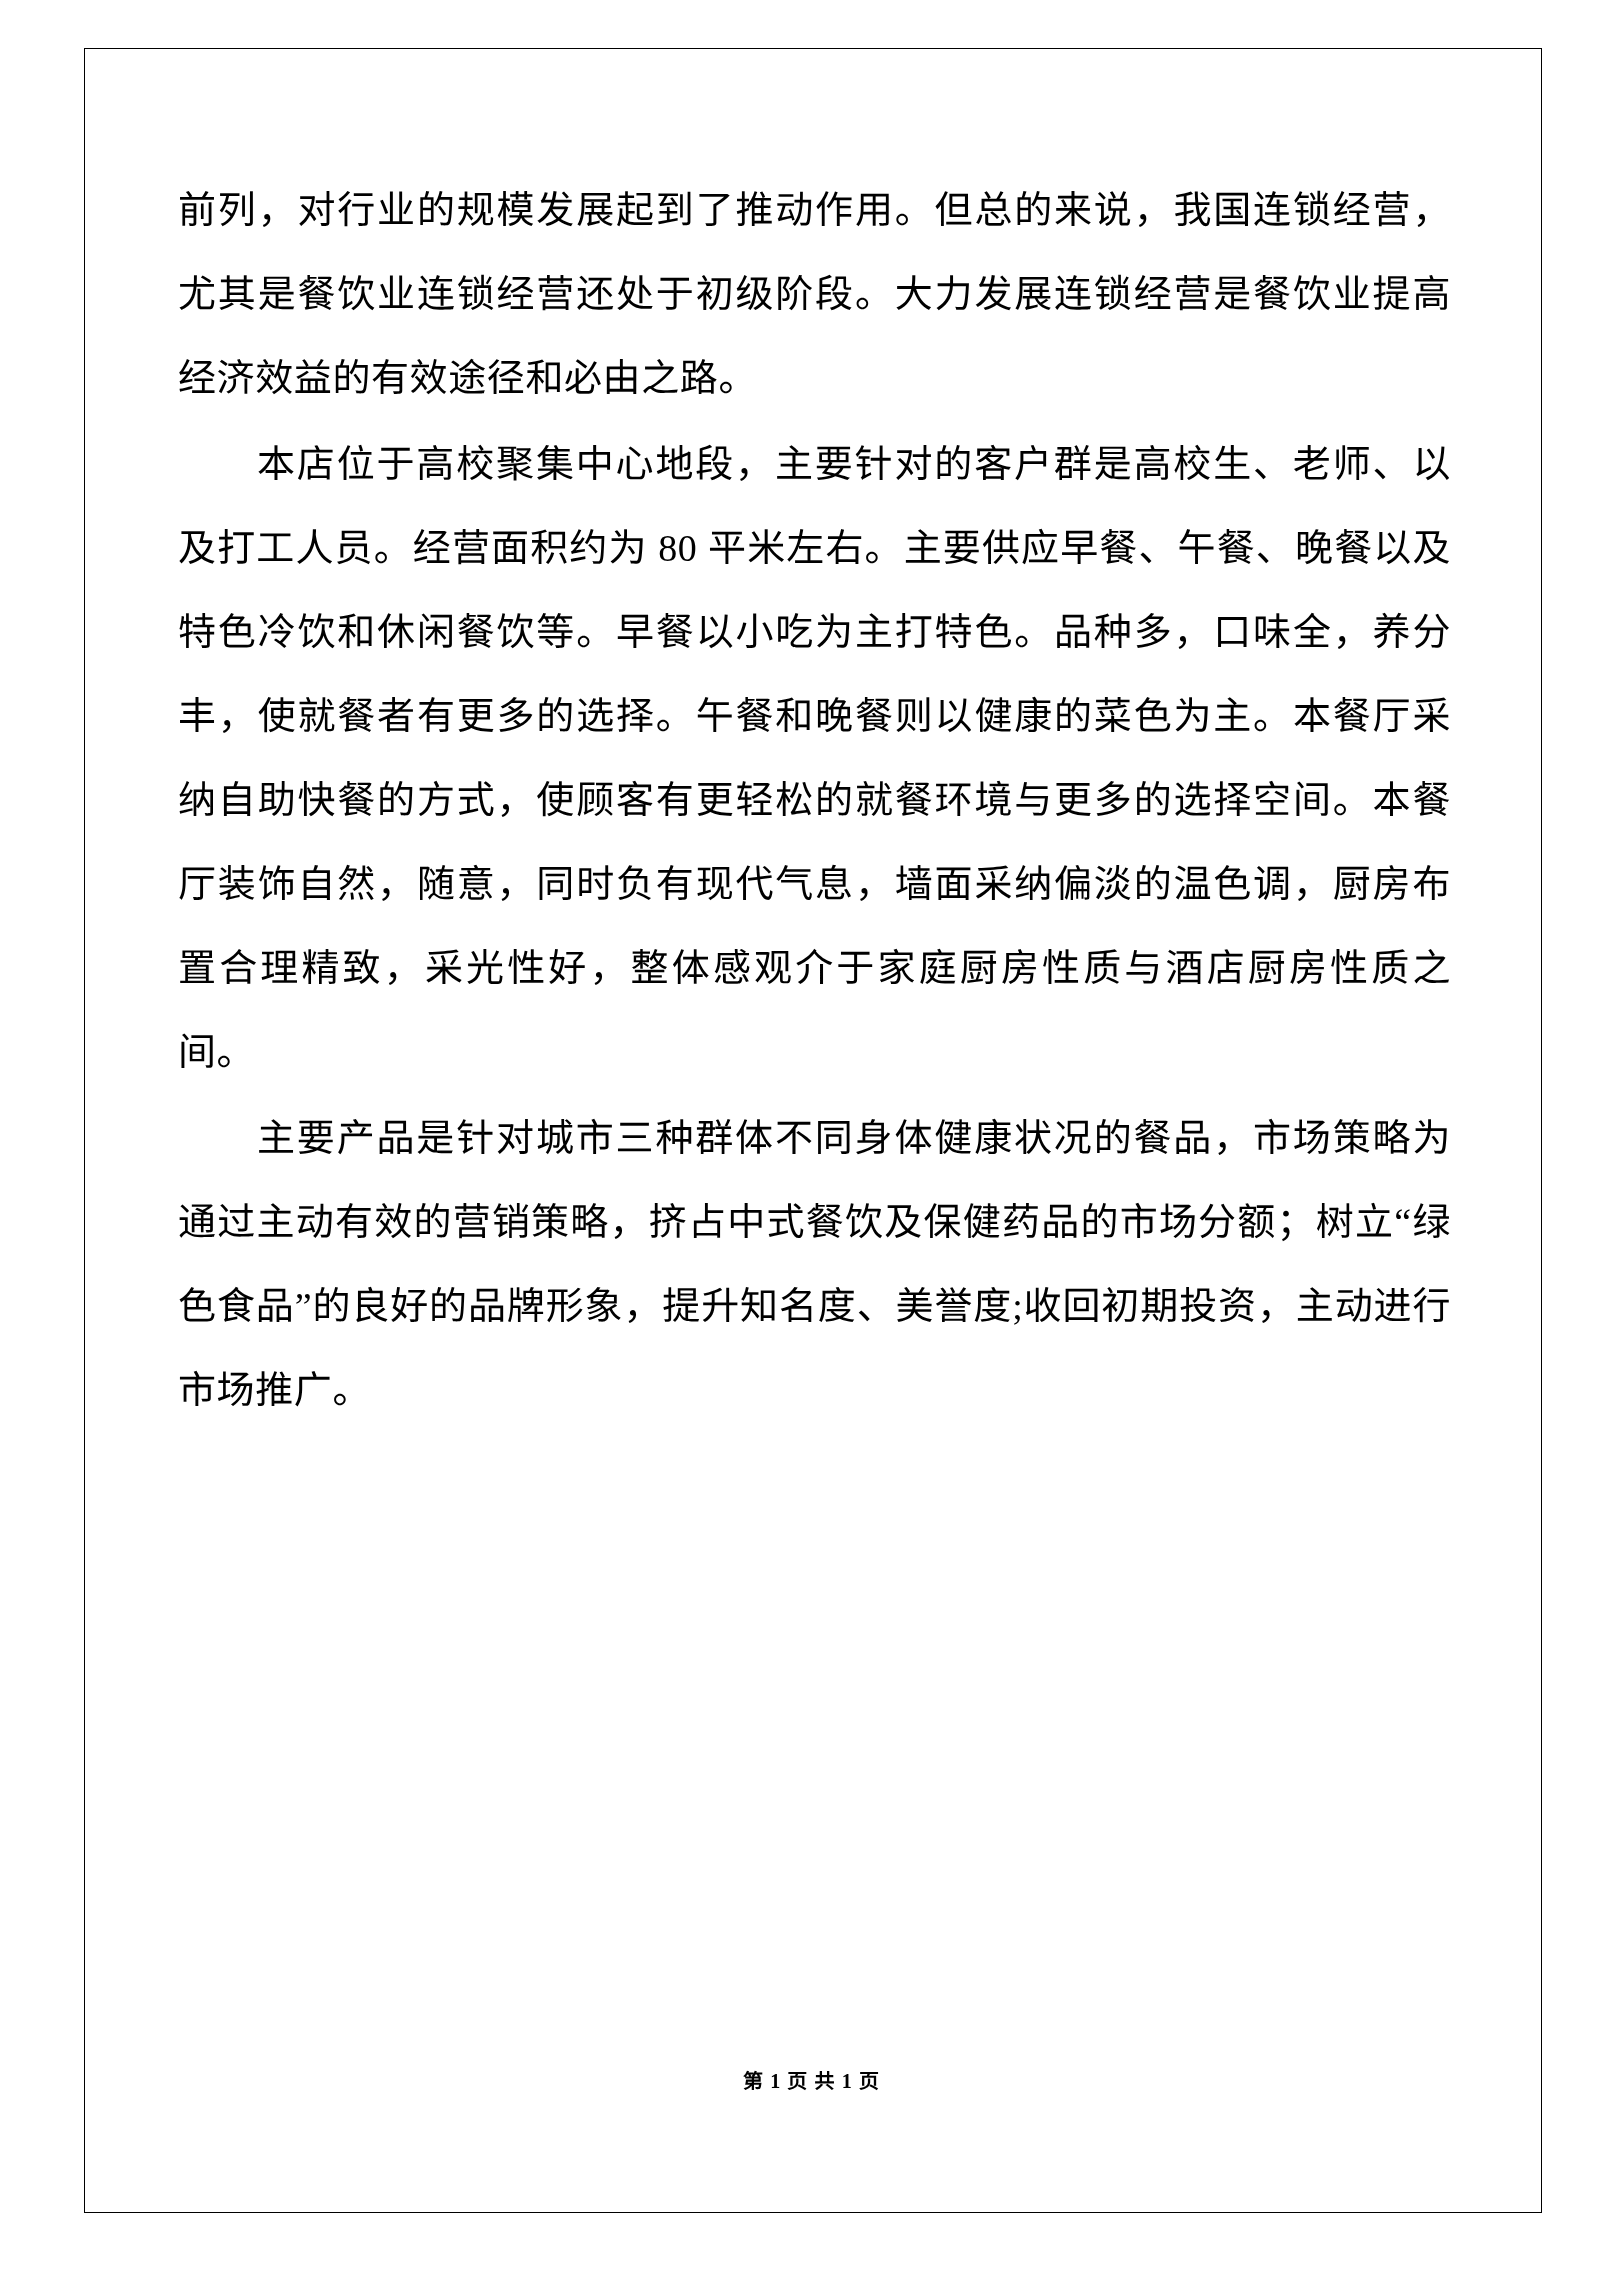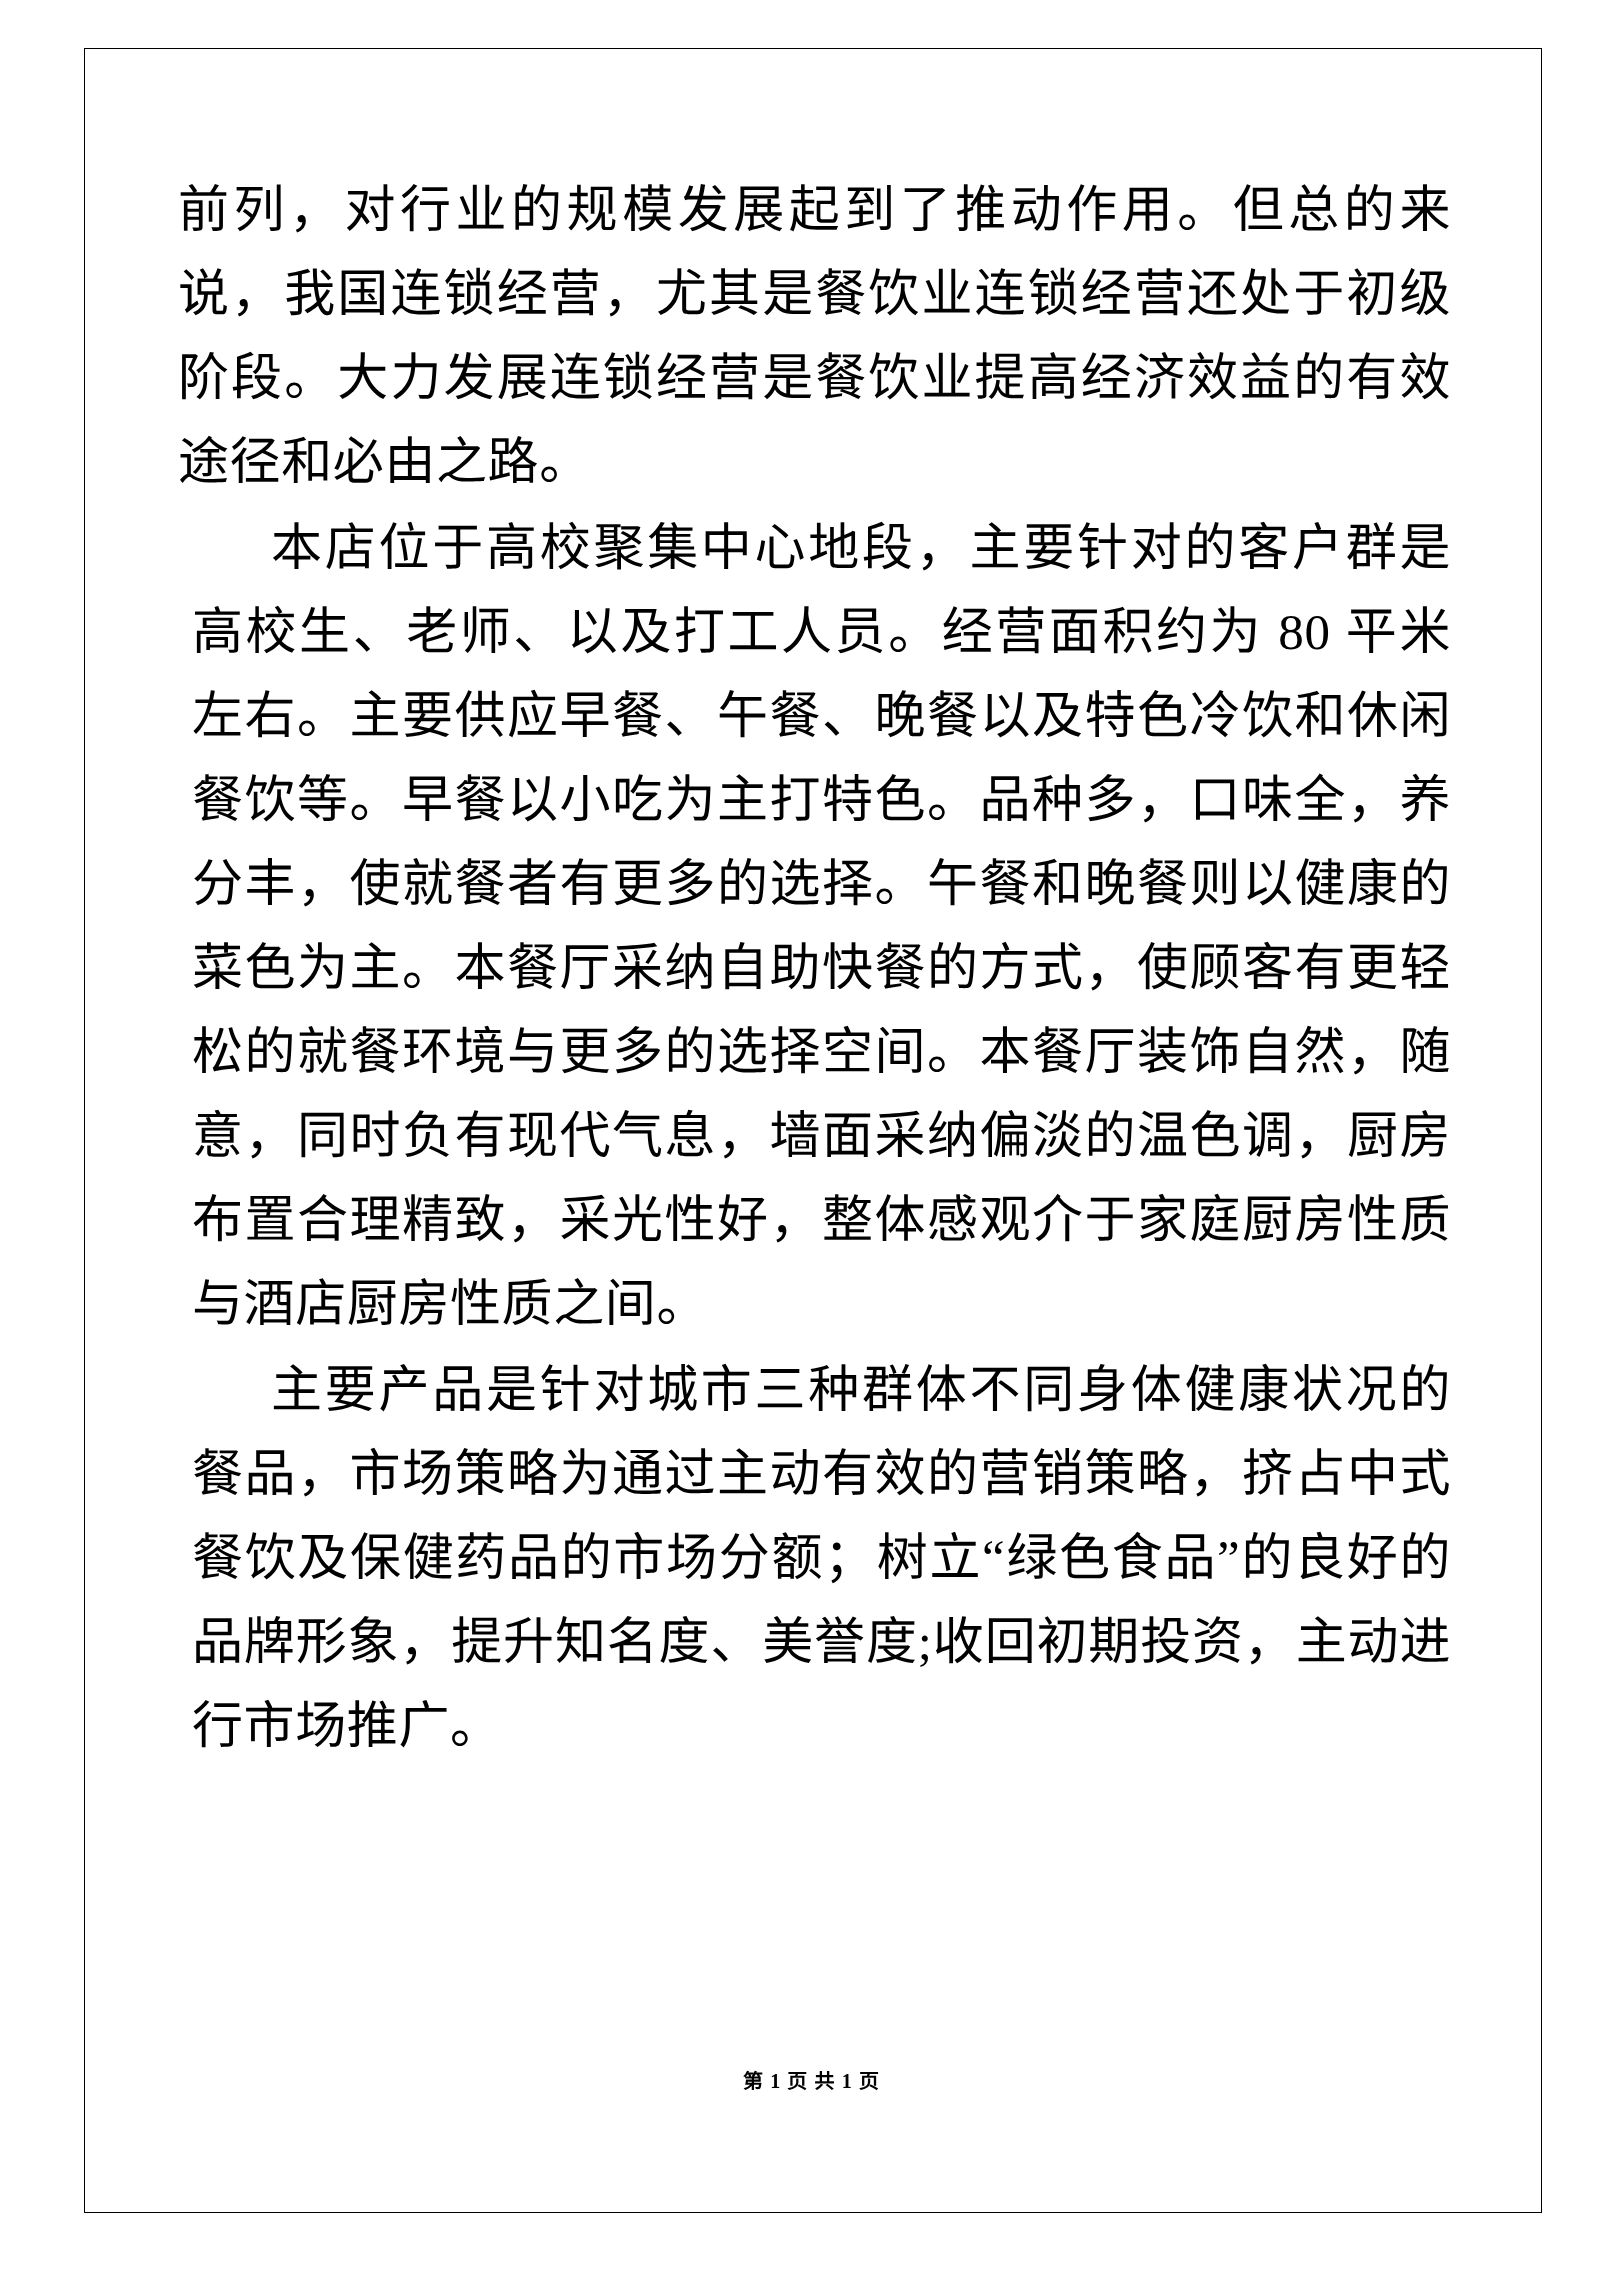--- a/index.html
+++ b/index.html
@@ -32,31 +32,30 @@
     border: 1.7px solid #000000;
     box-sizing: border-box;
   }
   .content {
     position: absolute;
     left: 178px;
     top: 168px;
     width: 1273px;
   }
   .para {
-    font-size: 51px;
+    font-size: 38px;
     line-height: 84px;
     letter-spacing: 0.6px;
     text-align: justify;
     text-justify: inter-ideograph;
     margin: 0;
     word-break: break-all;
   }
   .indent2 {
     text-indent: 79px;
-    margin-left: 14px;
   }
   .indent1 {
     text-indent: 39px;
   }
   .gap-sm { margin-top: 2.2px; }
   .footer {
     position: absolute;
     left: 0;
     top: 2065px;
     width: 1623px;

